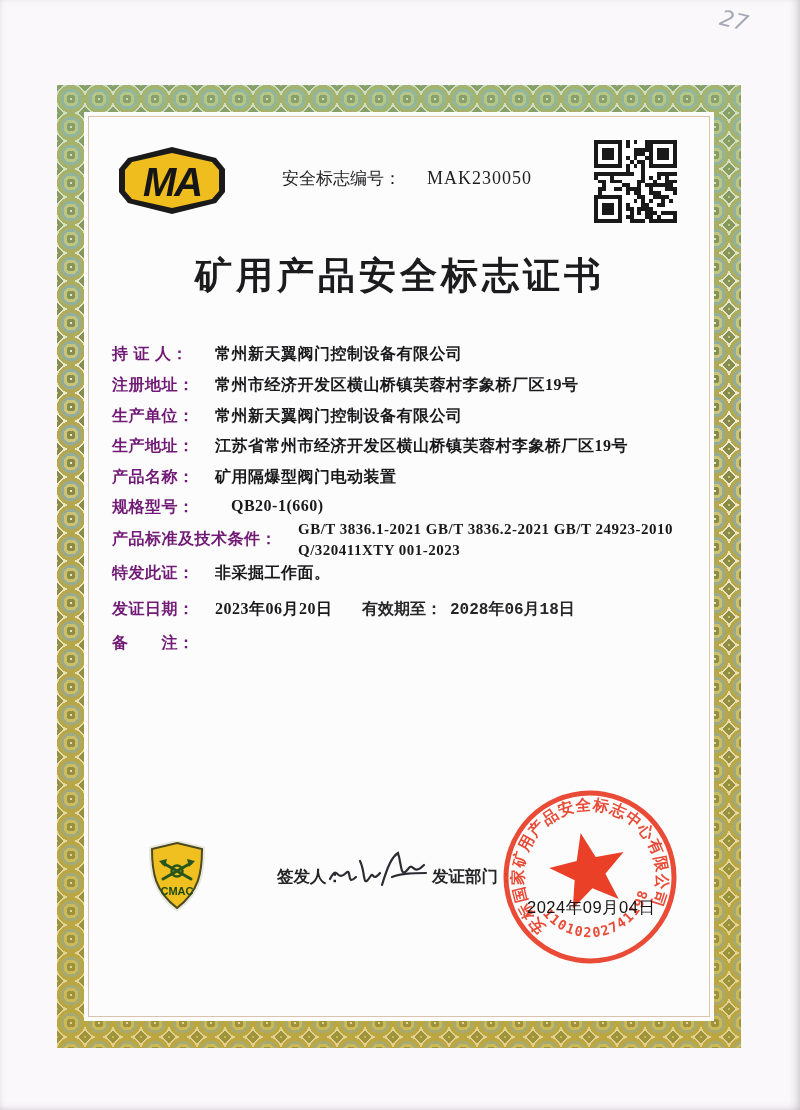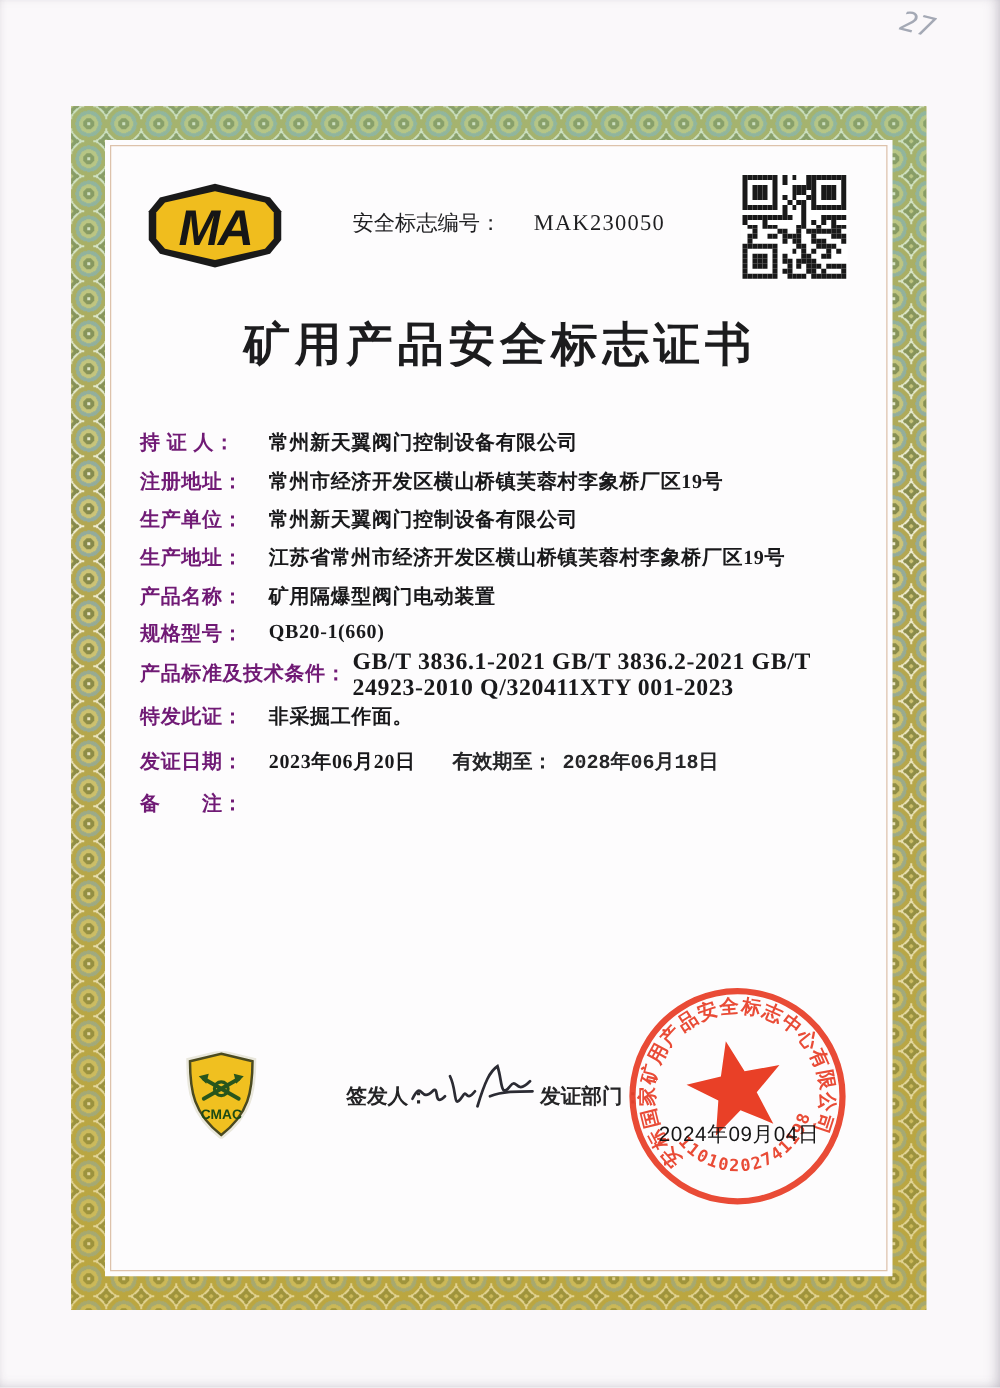--- a/index.html
+++ b/index.html
@@ -59,24 +59,24 @@
     font-size:37px;font-weight:bold;color:#1c1c1e;letter-spacing:4px;
     font-family:"Liberation Serif", serif;
   }
   
   .row{position:absolute;left:112px;font-size:16px;color:#262628;white-space:nowrap;}
   .row .lbl{font-weight:bold;letter-spacing:.5px;color:#701a75;}
   .row .val{
     position:absolute;left:103px;top:0;font-weight:bold;color:#19191b;
     font-family:"Liberation Serif", serif;letter-spacing:.5px;
   }
-  .val-mono{font-family:"DejaVu Sans Mono", monospace;letter-spacing:0;}
+  .val-mono{font-family:"DejaVu Sans Mono", monospace;letter-spacing:0;margin-left:16px;}
   .r1{top:344px}.r2{top:375px}.r3{top:406px}.r4{top:436px}.r5{top:467px}.r6{top:497px}
   .r7{top:529px}.r8{top:563px}.r9{top:599px}.r10{top:633px}
-  .r7 .val{top:-10px;width:420px;white-space:normal;line-height:21px;font-size:19px;}
+  .r7 .val{top:-10px;width:420px;white-space:normal;line-height:21px;font-size:15px;}
   .r9 .lbl2{position:absolute;left:250px;top:0;font-weight:bold;}
   .r9 .val2{position:absolute;left:338px;top:0;font-weight:bold;
     font-family:Liberation Mono, monospace;}
   
   .statement{
     position:absolute;left:88px;top:734px;width:624px;
     font-size:15.5px;line-height:19.5px;font-weight:bold;color:#1d1d1f;
     font-family:"Liberation Serif", serif;
     text-indent:2em;text-align:justify;z-index:1;
   }

